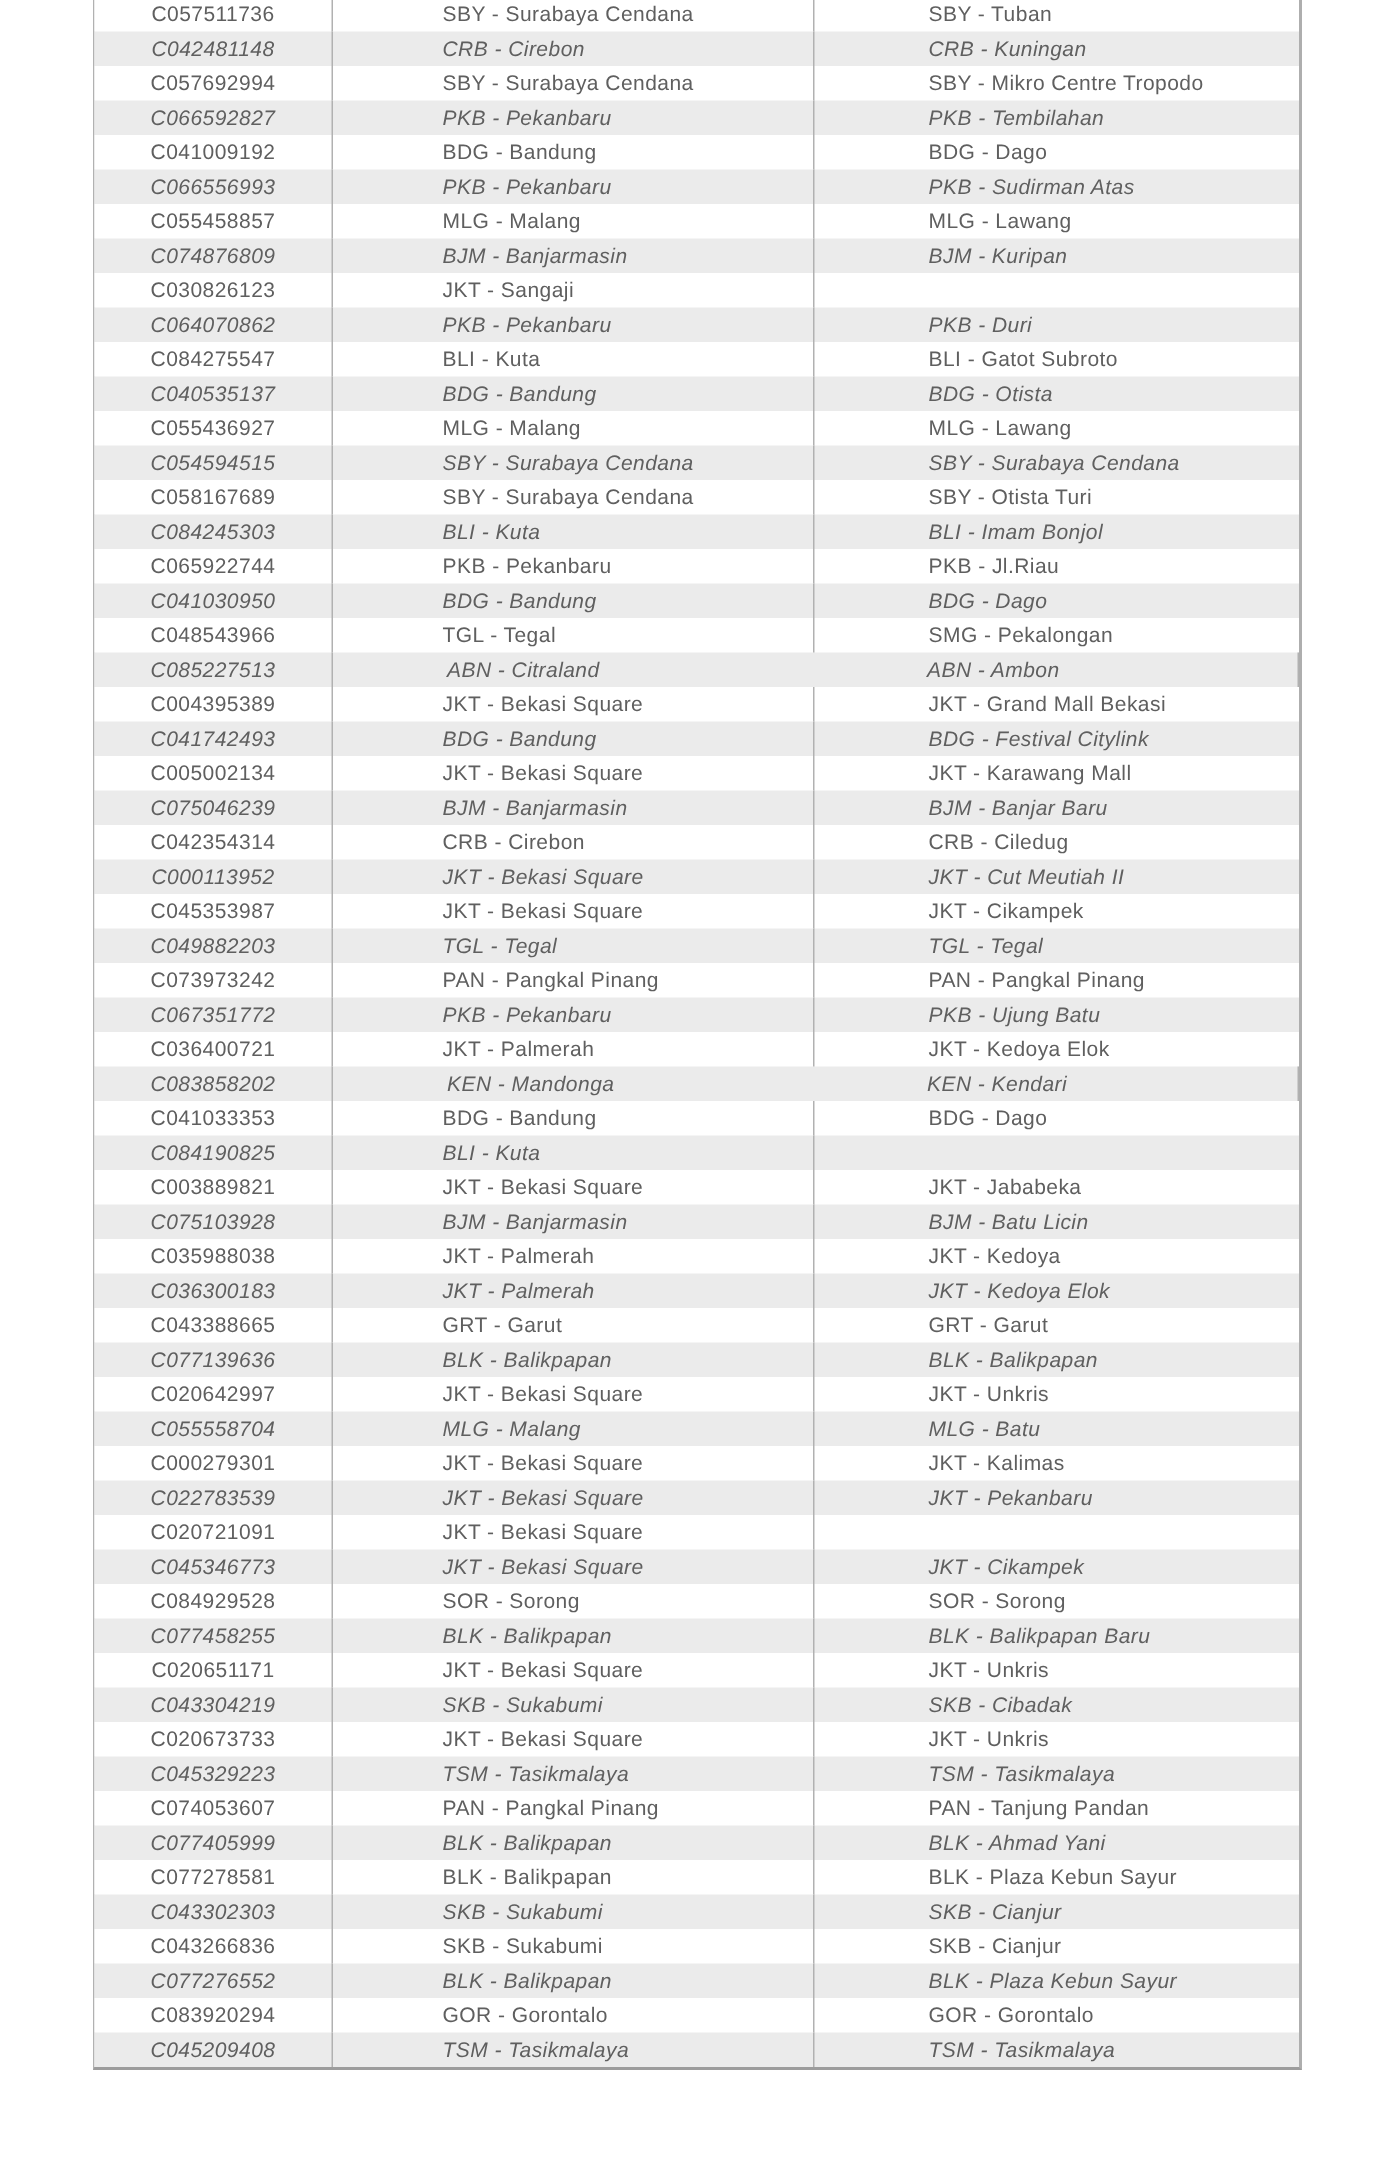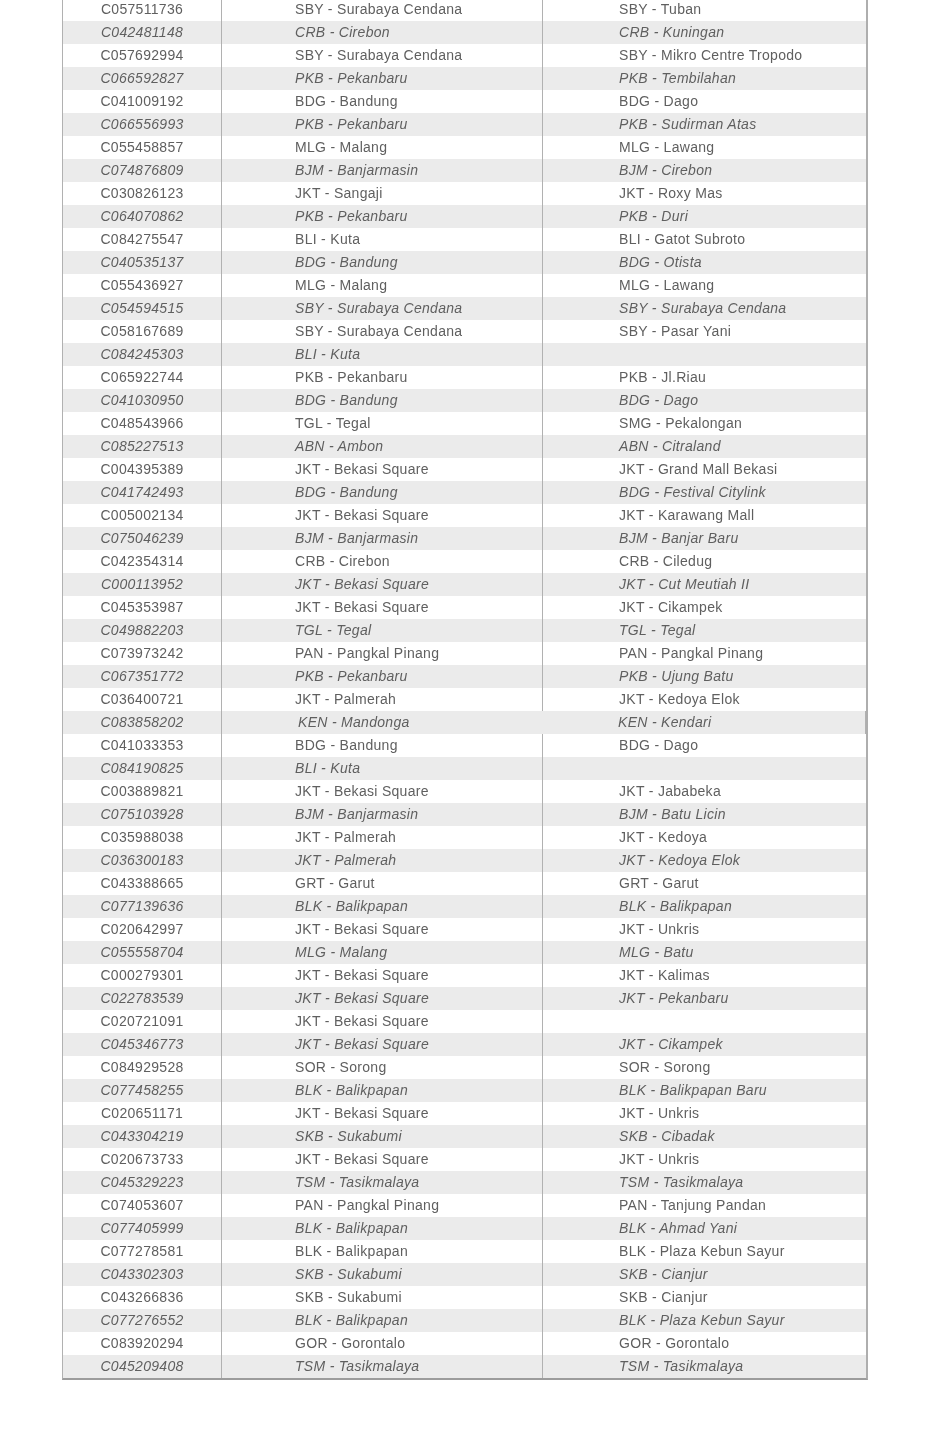--- a/index.html
+++ b/index.html
@@ -99,26 +99,25 @@
         <div class="cell c2">PKB - Sudirman Atas</div>
       </div>
       <div class="row">
         <div class="cell c0">C055458857</div>
         <div class="cell c1">MLG - Malang</div>
         <div class="cell c2">MLG - Lawang</div>
       </div>
       <div class="row stripe">
         <div class="cell c0">C074876809</div>
         <div class="cell c1">BJM - Banjarmasin</div>
-        <div class="cell c2">BJM - Cirebon</div>
+        <div class="cell c2">BJM - Kuripan</div>
       </div>
       <div class="row">
         <div class="cell c0">C030826123</div>
         <div class="cell c1">JKT - Sangaji</div>
-        <div class="cell c2">JKT - Roxy Mas</div>
       </div>
       <div class="row stripe">
         <div class="cell c0">C064070862</div>
         <div class="cell c1">PKB - Pekanbaru</div>
         <div class="cell c2">PKB - Duri</div>
       </div>
       <div class="row">
         <div class="cell c0">C084275547</div>
         <div class="cell c1">BLI - Kuta</div>
         <div class="cell c2">BLI - Gatot Subroto</div>
@@ -134,45 +133,46 @@
         <div class="cell c2">MLG - Lawang</div>
       </div>
       <div class="row stripe">
         <div class="cell c0">C054594515</div>
         <div class="cell c1">SBY - Surabaya Cendana</div>
         <div class="cell c2">SBY - Surabaya Cendana</div>
       </div>
       <div class="row">
         <div class="cell c0">C058167689</div>
         <div class="cell c1">SBY - Surabaya Cendana</div>
-        <div class="cell c2">SBY - Pasar Yani</div>
+        <div class="cell c2">SBY - Otista Turi</div>
       </div>
       <div class="row stripe">
         <div class="cell c0">C084245303</div>
         <div class="cell c1">BLI - Kuta</div>
+        <div class="cell c2">BLI - Imam Bonjol</div>
       </div>
       <div class="row">
         <div class="cell c0">C065922744</div>
         <div class="cell c1">PKB - Pekanbaru</div>
         <div class="cell c2">PKB - Jl.Riau</div>
       </div>
       <div class="row stripe">
         <div class="cell c0">C041030950</div>
         <div class="cell c1">BDG - Bandung</div>
         <div class="cell c2">BDG - Dago</div>
       </div>
       <div class="row">
         <div class="cell c0">C048543966</div>
         <div class="cell c1">TGL - Tegal</div>
         <div class="cell c2">SMG - Pekalongan</div>
       </div>
       <div class="row stripe">
         <div class="cell c0">C085227513</div>
+        <div class="cell c2">ABN - Citraland</div>
         <div class="cell c1">ABN - Ambon</div>
-        <div class="cell c2">ABN - Citraland</div>
       </div>
       <div class="row">
         <div class="cell c0">C004395389</div>
         <div class="cell c1">JKT - Bekasi Square</div>
         <div class="cell c2">JKT - Grand Mall Bekasi</div>
       </div>
       <div class="row stripe">
         <div class="cell c0">C041742493</div>
         <div class="cell c1">BDG - Bandung</div>
         <div class="cell c2">BDG - Festival Citylink</div>

